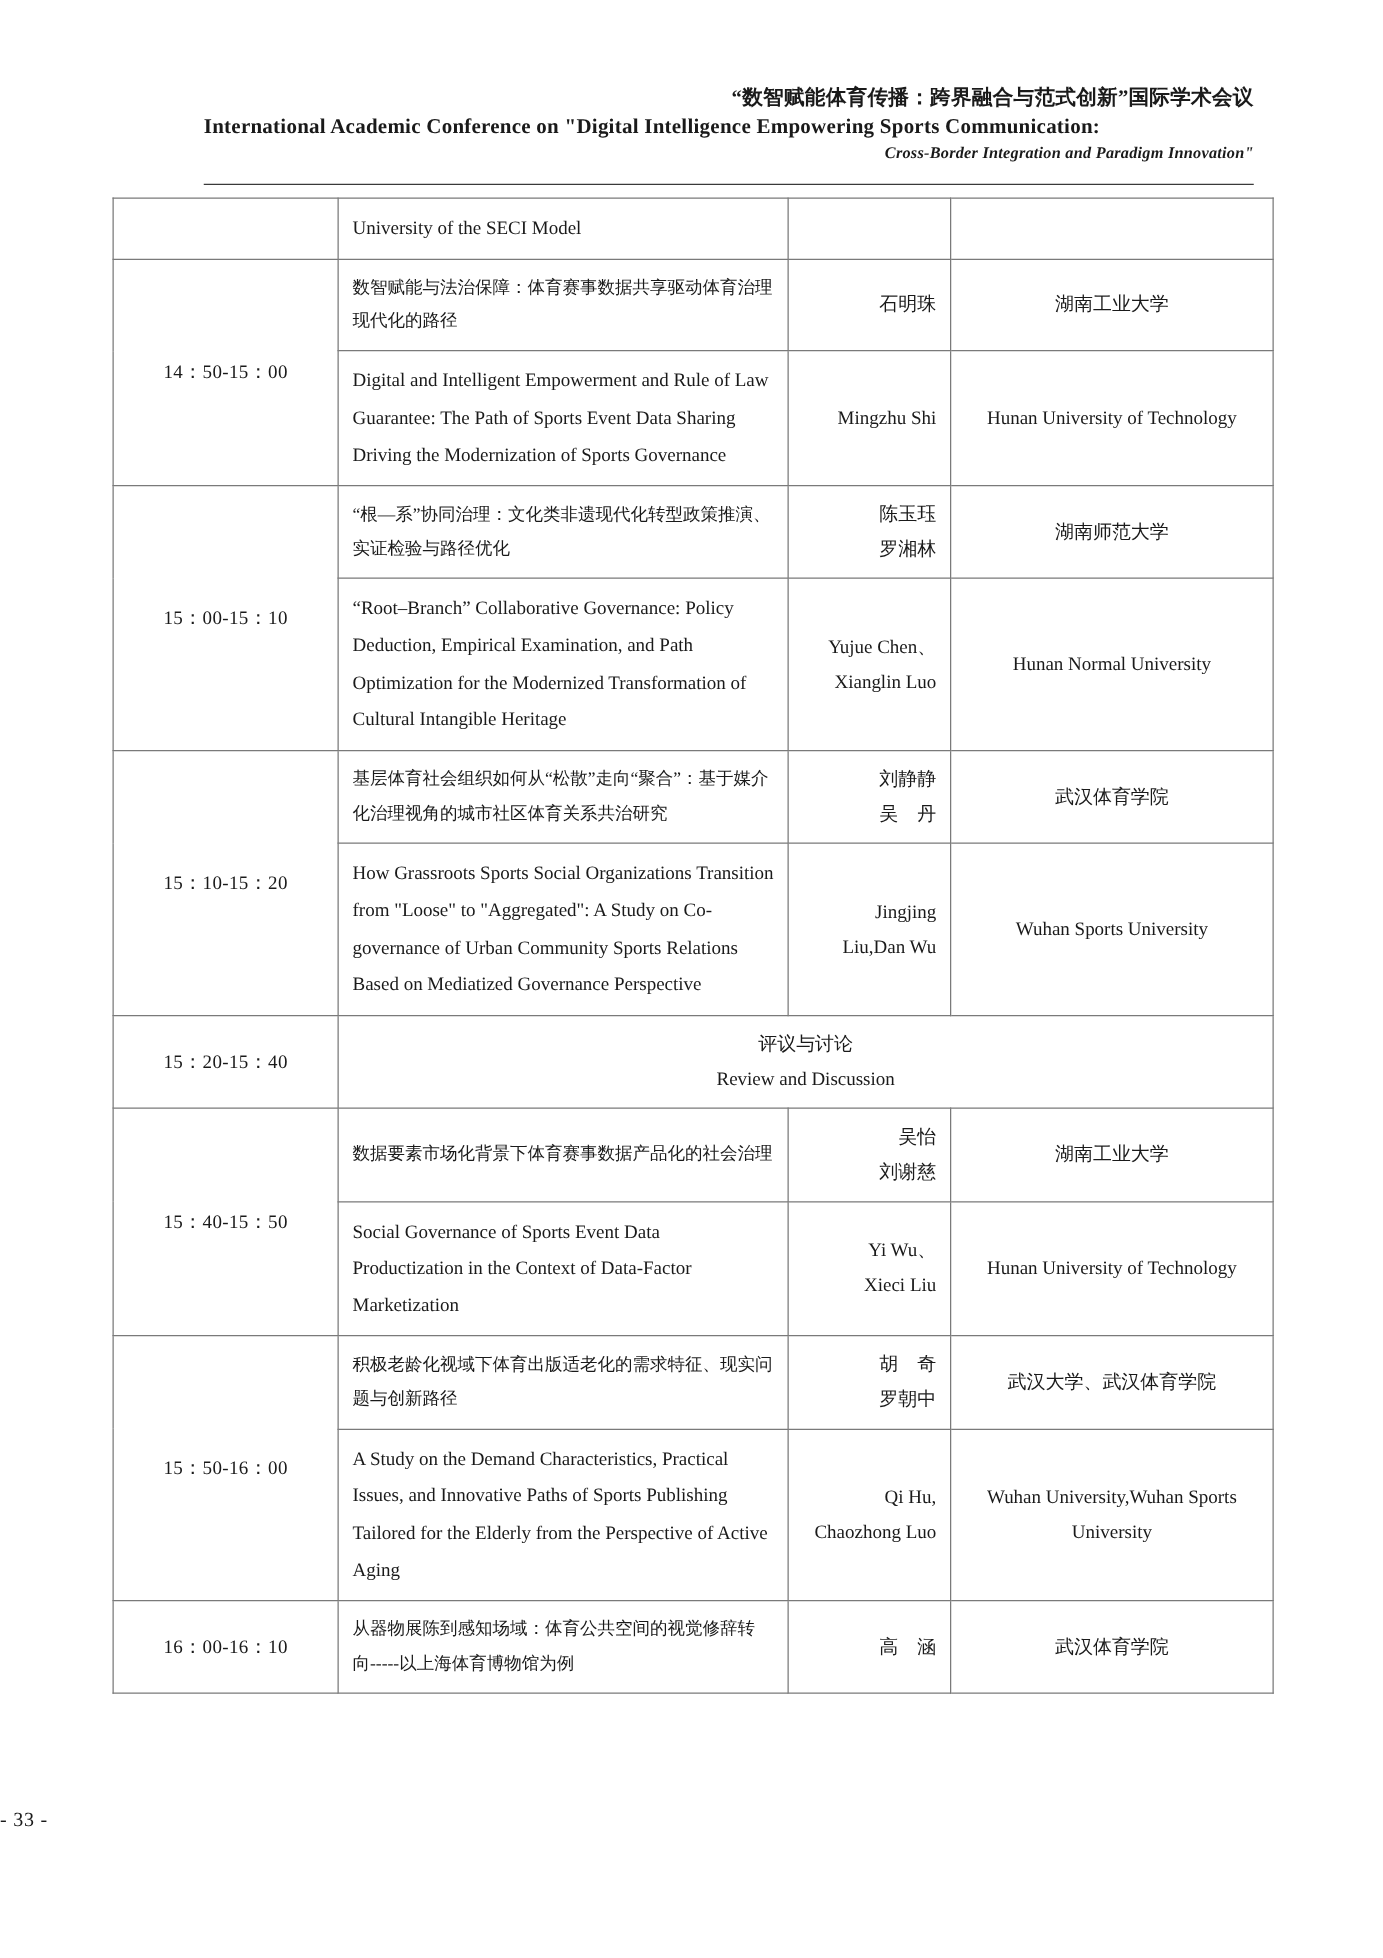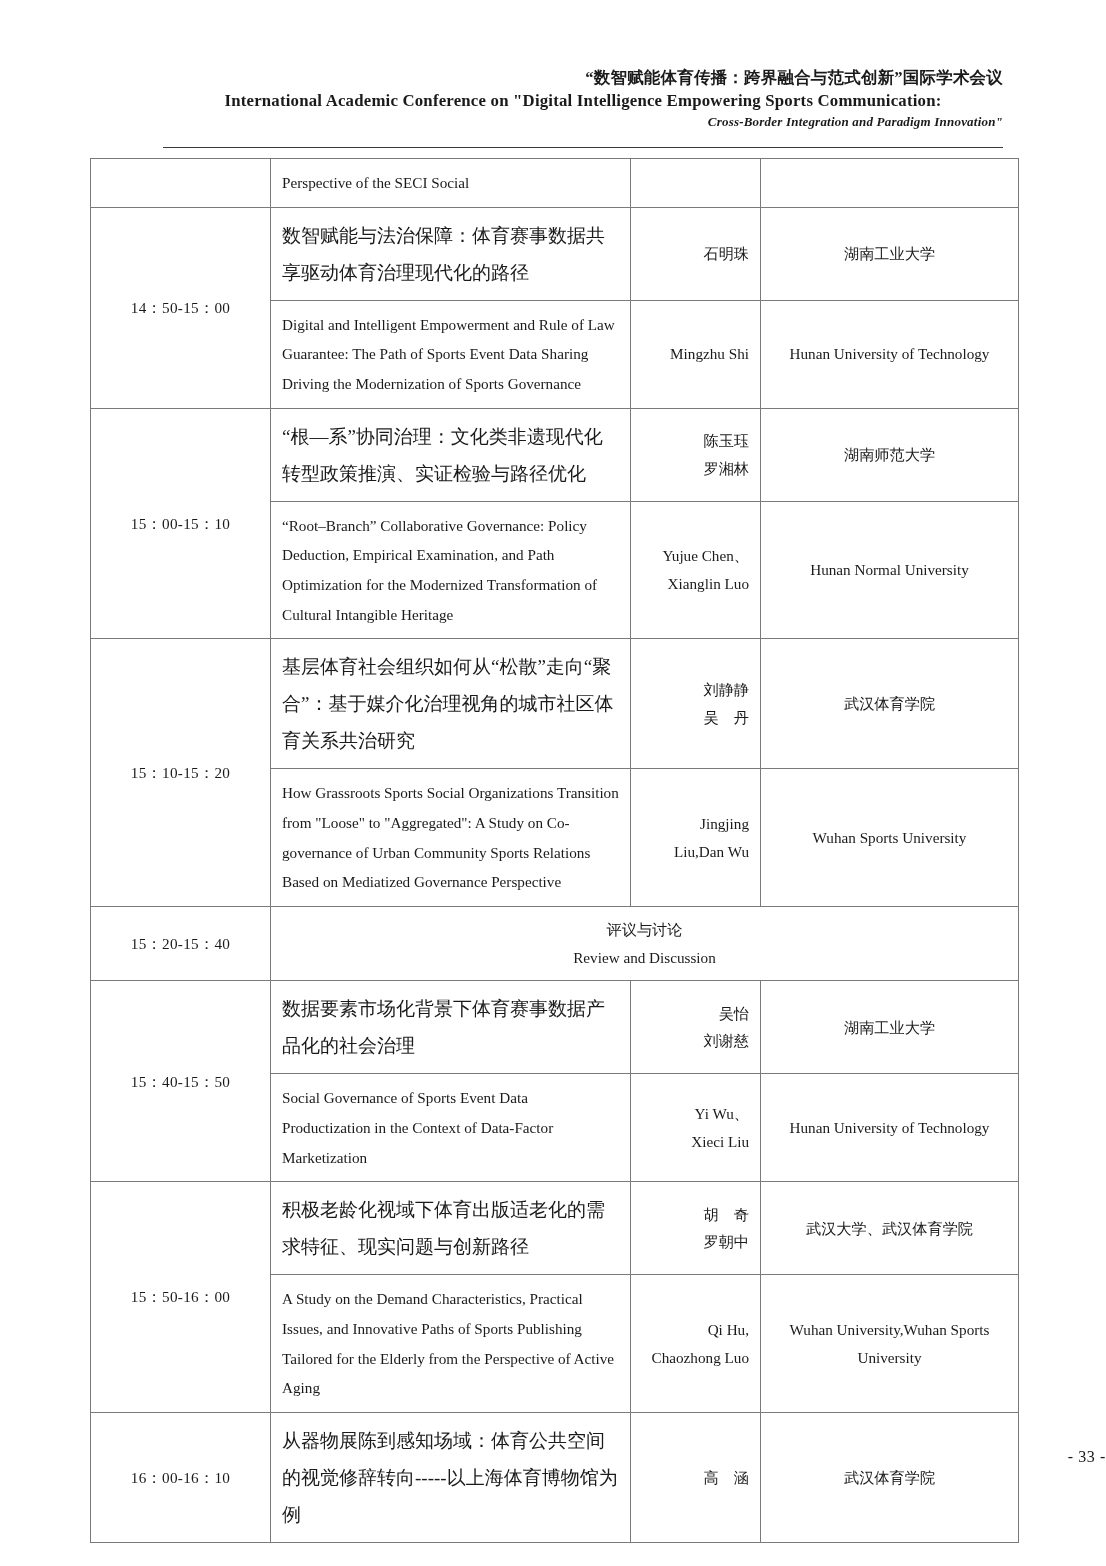--- a/index.html
+++ b/index.html
@@ -38,21 +38,21 @@
     font-weight: bold;
     letter-spacing: 0.2px;
     white-space: nowrap;
   }
   .doc-header .hdr-cn {
     font-family: "Liberation Serif", "DejaVu Serif", serif;
     font-size: 16.5px;
     font-weight: bold;
   }
   .doc-header .hdr-en1 {
-    text-align: center;
+    text-align: left;
     font-size: 16.8px;
     font-weight: bold;
   }
   .doc-header .hdr-en2 {
     text-align: right;
     font-size: 13px;
     font-weight: bold;
     font-style: italic;
   }
   .header-rule {
@@ -90,21 +90,21 @@
 
   td.time {
     text-align: center;
     font-size: 15.4px;
     letter-spacing: 0.3px;
     white-space: nowrap;
   }
   td.title {
     text-align: left;
   }
-  td.title.cn { font-size: 19px; line-height: 1.95; }
+  td.title.cn { font-size: 14px; line-height: 1.95; }
   td.title.en { font-size: 15.2px; line-height: 1.95; }
   td.author {
     text-align: right;
     line-height: 1.95;
     font-size: 15.2px;
   }
   td.org {
     text-align: center;
     line-height: 1.95;
     font-size: 15.2px;
@@ -115,21 +115,21 @@
     font-size: 15.4px;
   }
   .nowrap-line { display: block; white-space: pre; }
 
   
   .page-number {
     position: absolute;
     left: 0;
     top: 1448px;
     width: 1106px;
-    text-align: right;
+    text-align: left;
     font-size: 16px;
     letter-spacing: 0.6px;
   }
 </style>
 </head>
 <body>
 
 <div class="page">
 
   <div class="doc-header">
@@ -144,21 +144,21 @@
       <colgroup>
         <col class="c-time">
           <col class="c-title">
           <col class="c-auth">
           <col class="c-org">
       </colgroup>
       <tbody>
 
         <tr>
           <td class="time"></td>
-          <td class="title en">Perspective of the SECI Social</td>
+          <td class="title en">University of the SECI Model</td>
           <td class="author" style="white-space: pre-line;"></td>
           <td class="org"></td>
         </tr>
 
         <tr>
           <td class="time" rowspan="2">14：50-15：00</td>
           <td class="title cn">数智赋能与法治保障：体育赛事数据共享驱动体育治理现代化的路径</td>
           <td class="author" style="white-space: pre-line;">石明珠</td>
           <td class="org">湖南工业大学</td>
         </tr>

